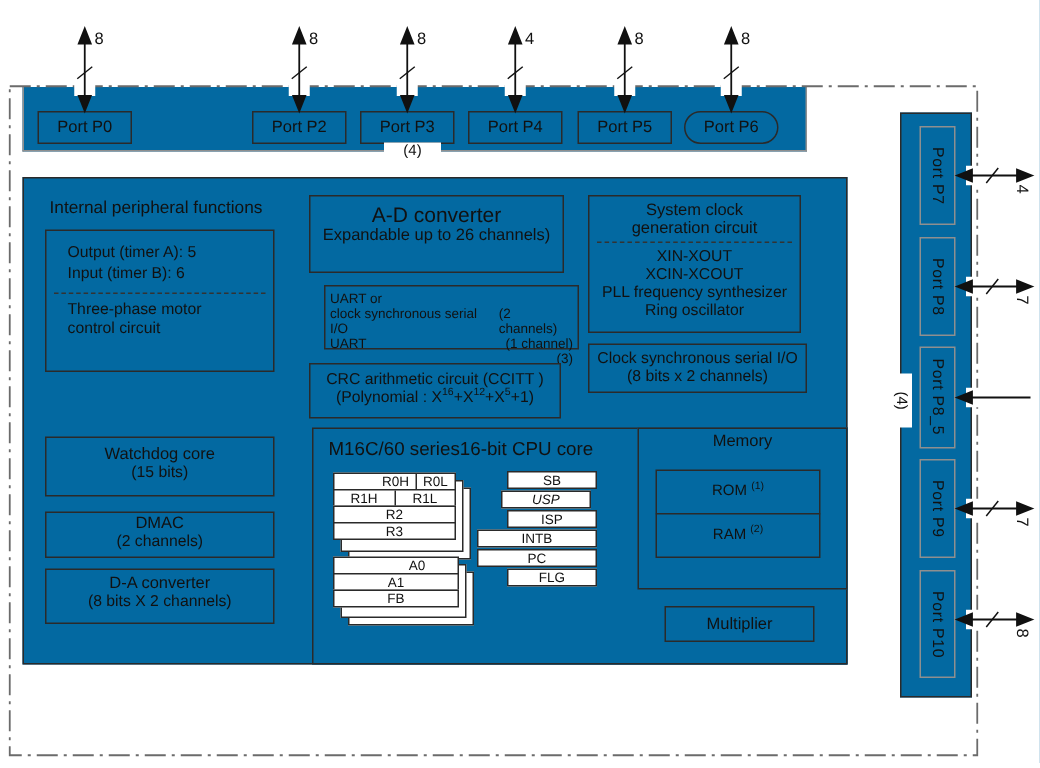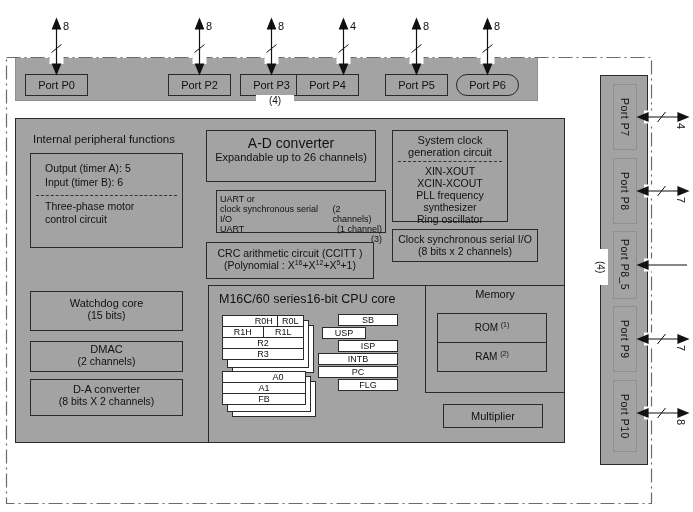--- a/index.html
+++ b/index.html
@@ -1,19 +1,19 @@
 <!DOCTYPE html>
 <html><head>
 <meta charset="utf-8">
 <style>
   html,body{margin:0;padding:0;background:#fff;}
   #stage{position:relative;width:693px;height:512px;background:#fff;overflow:hidden;
          font-family:"Liberation Sans",sans-serif;color:#111;}
   .abs{position:absolute;box-sizing:border-box;}
-  .box{position:absolute;box-sizing:border-box;border:1px solid #2a2a2a;background:#a3a3a3;}
+  .box{position:absolute;box-sizing:border-box;border:1px solid #2a2a2a;background:#0369a1;}
   .graybox{border-color:#8f8f8f;}
   .ctr{text-align:center;}
   
   .tport{width:63px;height:22px;top:74px;font-size:11px;line-height:20px;text-align:center;}
   .buswidth-top{position:absolute;top:20px;width:16px;font-size:11px;color:#111;}
   
   .rport{left:613px;width:24px;font-size:10.5px;text-align:center;
          writing-mode:vertical-rl;line-height:22px;letter-spacing:.5px;}
   .buswidth-right{position:absolute;left:671px;width:16px;height:22px;font-size:11px;
          writing-mode:vertical-rl;text-align:left;}
@@ -41,21 +41,21 @@
 </head>
 <body>
 
 <div id="stage">
 
   <div class="box graybox" style="left:15px;top:58px;width:523px;height:43px;border-top:none;"></div>
 
   <div class="box tport" style="left:25px;">Port P0</div>
   <div class="box tport" style="left:168px;">Port P2</div>
   <div class="box tport" style="left:240px;">Port P3</div>
-  <div class="box tport" style="left:296px;">Port P4</div>
+  <div class="box tport" style="left:312px;">Port P4</div>
   <div class="box tport" style="left:385px;">Port P5</div>
   <div class="box tport" style="left:456px;border-radius:11px;">Port P6</div>
 
   <div class="buswidth-top" style="left:63px;">8</div>
   <div class="buswidth-top" style="left:206px;">8</div>
   <div class="buswidth-top" style="left:278px;">8</div>
   <div class="buswidth-top" style="left:350px;">4</div>
   <div class="buswidth-top" style="left:423px;">8</div>
   <div class="buswidth-top" style="left:494px;">8</div>
 
@@ -107,21 +107,21 @@
     <div class="uline" style="justify-content:flex-end;">
       <span>(3)</span>
     </div>
   </div>
 
   <div class="box ctr" style="left:206px;top:242px;width:168px;height:37px;font-size:10.5px;">
     <div style="margin-top:4px;">CRC arithmetic circuit (CCITT )</div>
     <div><span>(Polynomial : X</span><sup>16</sup><span>+X</span><sup>12</sup><span>+X</span><sup>5</sup><span>+1)</span></div>
   </div>
 
-  <div class="box ctr" style="left:392px;top:130px;width:116px;height:92px;font-size:10.5px;">
+  <div class="box ctr" style="left:392px;top:130px;width:142px;height:92px;font-size:10.5px;">
     <div class="t11" style="margin-top:3px;">System clock</div>
     <div class="t11">generation circuit</div>
     <div class="dash-div"></div>
     <div>XIN-XOUT</div>
     <div>XCIN-XCOUT</div>
     <div>PLL frequency synthesizer</div>
     <div>Ring oscillator</div>
   </div>
 
   <div class="box ctr" style="left:392px;top:229px;width:146px;height:33px;font-size:10.5px;">
@@ -163,21 +163,21 @@
       <div class="reg-row">
         <div class="reg-cell">A1</div>
       </div>
       <div class="reg-row">
         <div class="reg-cell">FB</div>
       </div>
     </div>
   </div>
 
   <div class="creg" style="left:338px;top:314px;width:60px;">SB</div>
-  <div class="creg" style="left:322px;top:327px;width:44px;">USP</div>
+  <div class="creg" style="left:334px;top:327px;width:60px;font-style:italic;">USP</div>
   <div class="creg" style="left:338px;top:340px;width:60px;">ISP</div>
   <div class="creg" style="left:318px;top:353px;width:80px;">INTB</div>
   <div class="creg" style="left:318px;top:366px;width:80px;text-align:center;">PC</div>
   <div class="creg" style="left:338px;top:379px;width:60px;">FLG</div>
 
   <div class="box" style="left:425px;top:285px;width:140px;height:108px;">
     <div class="ctr t11" style="margin-top:2px;">Memory</div>
   </div>
   <div class="box ctr" style="left:437px;top:313px;width:110px;height:30px;font-size:10px;line-height:28px;">
     <span>ROM</span>

